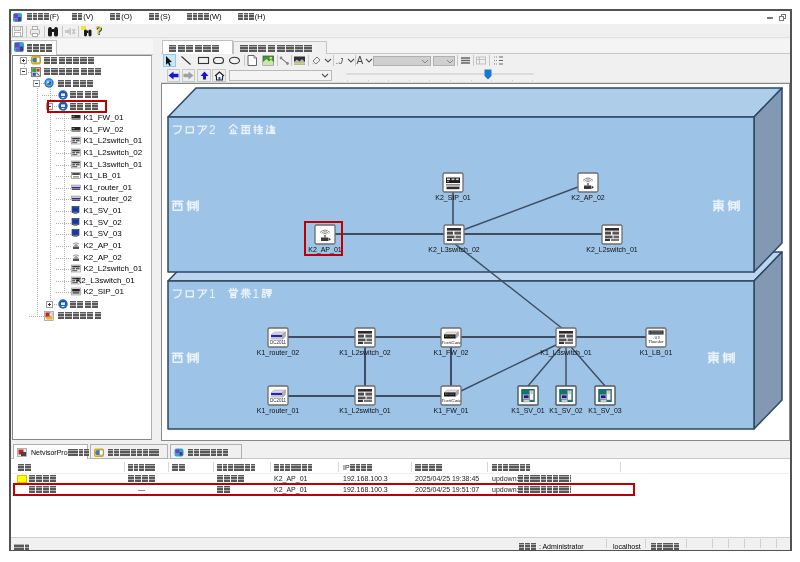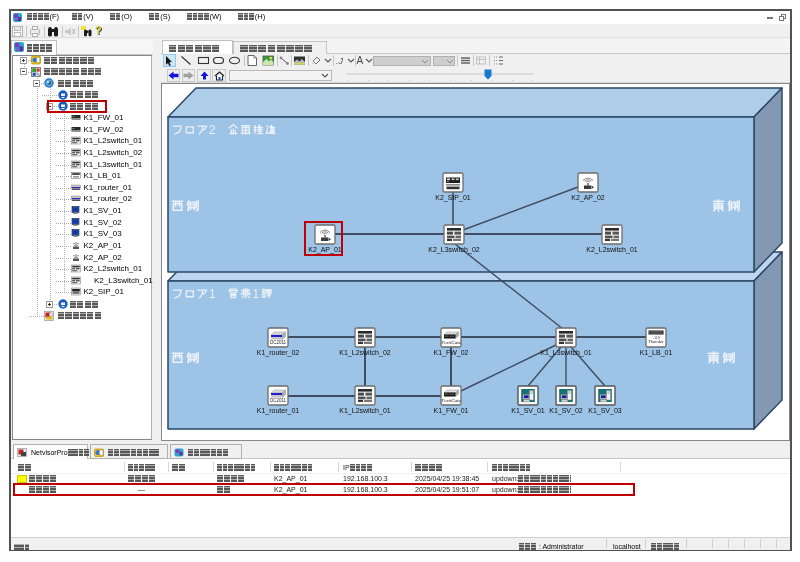--- a/index.html
+++ b/index.html
@@ -240,21 +240,21 @@
   </svg>
 <div class="ti" style="left:83.5px;top:265.15999999999997px">K2_L2switch_01</div>
 <div class="hd" style="left:55.5px;top:280.78px;width:15.5px"></div>
 <svg class="a" style="left:71px;top:275.78px" width="10" height="9">
     <rect x="0.5" y="1" width="9" height="7" fill="#f4f4f4" stroke="#888" stroke-width="0.6"></rect>
     <rect x="1.2" y="1.8" width="7.6" height="1.6" fill="#333"></rect>
     <rect x="1.2" y="4" width="3" height="1.4" fill="#555"></rect>
     <rect x="5" y="4" width="3.6" height="1.4" fill="#555"></rect>
     <rect x="1.2" y="6" width="5" height="1.2" fill="#666"></rect>
   </svg>
-<div class="ti" style="left:94px;top:276.78px">K2_L3switch_01</div>
+<div class="ti" style="left:76px;top:276.78px">K2_L3switch_01</div>
 <div class="hd" style="left:55.5px;top:292.4px;width:15.5px"></div>
 <svg class="a" style="left:71px;top:287.4px" width="10" height="9">
     <rect x="0.5" y="1" width="9" height="7" fill="#e8e8e8" stroke="#888" stroke-width="0.6"></rect>
     <rect x="1.2" y="2" width="7.6" height="2.5" fill="#222"></rect>
     <rect x="1.6" y="5" width="6.8" height="1.8" fill="#666"></rect>
   </svg>
 <div class="ti" style="left:83.5px;top:288.4px">K2_SIP_01</div>
 <div class="hd" style="left:54px;top:304.02px;width:3.5px"></div>
 <div class="eb p" style="left:46px;top:300.52px">
     <i></i>

